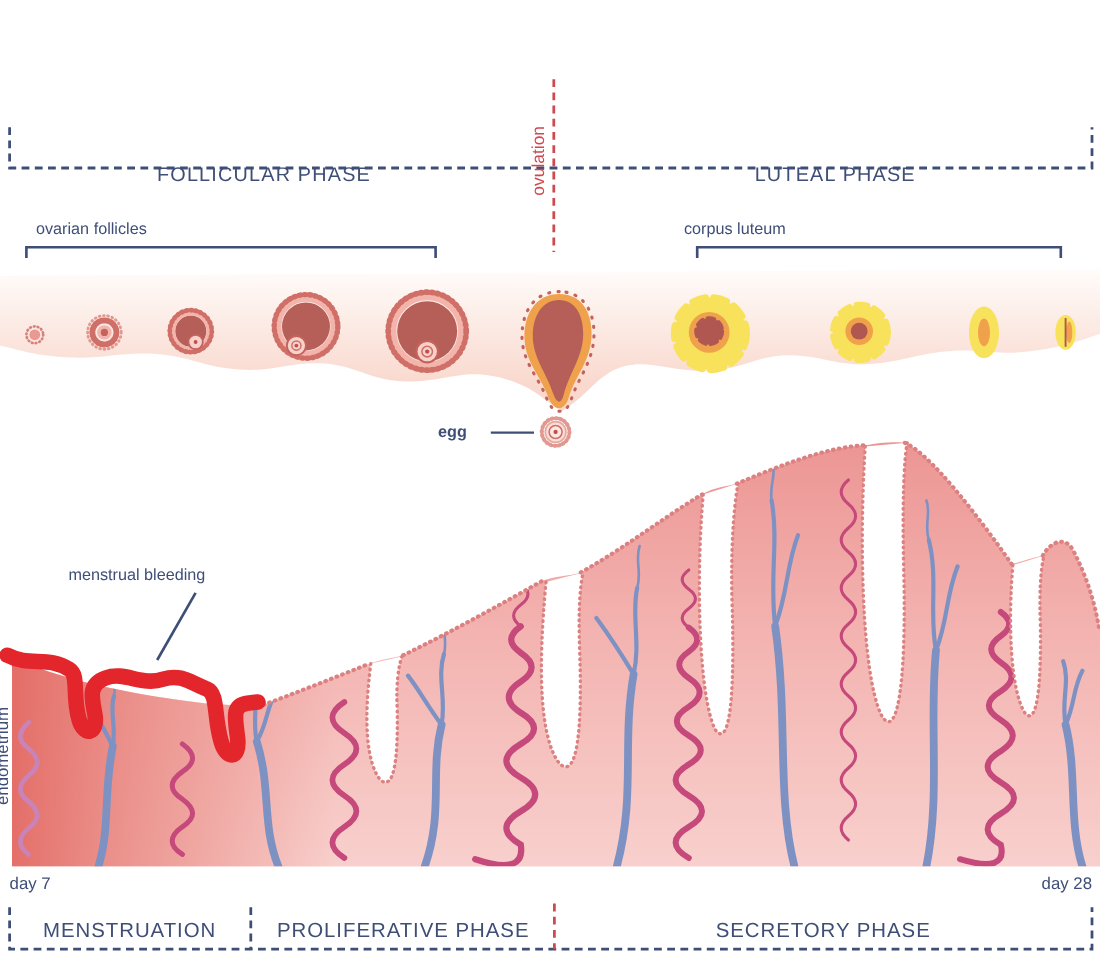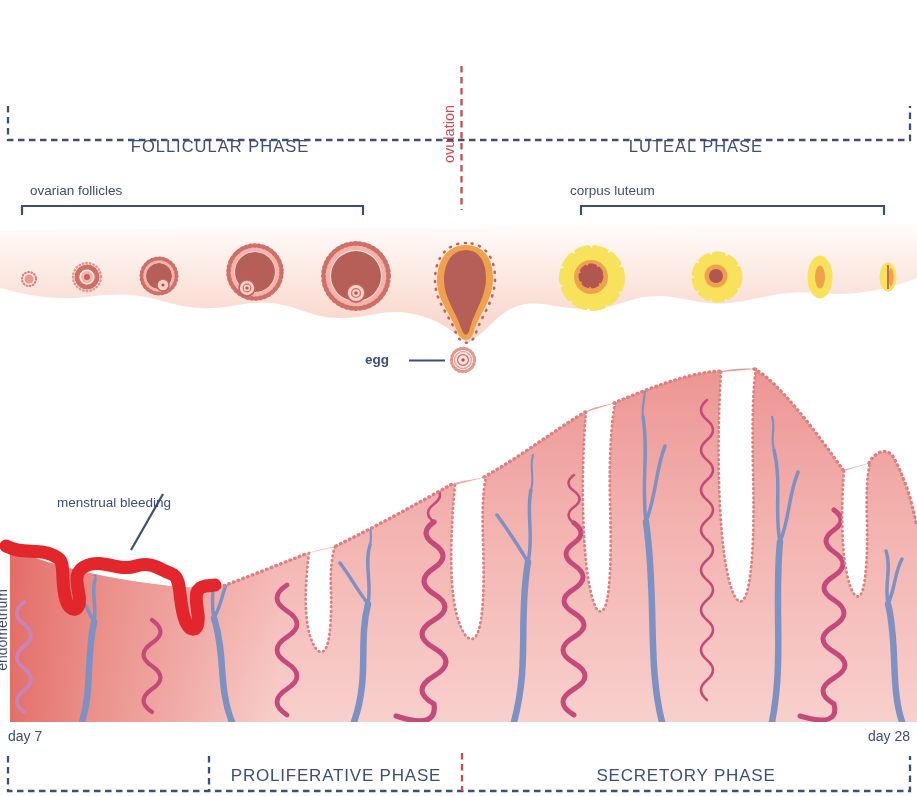--- a/index.html
+++ b/index.html
@@ -225,22 +225,23 @@
 
 <div class="lbl phase-top" style="left:0px;">FOLLICULAR PHASE</div>
 <div class="lbl phase-top" style="left:476px;">LUTEAL PHASE</div>
 <div class="lbl red vert" style="left:449px;top:134px;font-size:14.5px;position:absolute;">ovulation</div>
 
 <div class="lbl sub" style="left:30px;top:183px;width:300px;">ovarian follicles</div>
 <div class="lbl sub" style="left:570px;top:183px;width:300px;">corpus luteum</div>
 
 <div class="lbl sub" style="left:284px;top:352px;width:105px;text-align:right;font-weight:bold;">egg</div>
 
-<div class="lbl sub" style="left:57px;top:471px;width:200px;margin-top:24px;">menstrual bleeding</div>
+<div class="lbl sub" style="left:57px;top:471px;width:200px;">menstrual bleeding</div>
 <div class="lbl vert" style="left:2px;top:630px;font-size:14px;position:absolute;">endometrium</div>
 
 <div class="lbl day" style="left:8px;">day 7</div>
 <div class="lbl day" style="left:710px;width:200px;text-align:right;">day 28</div>
 
+<div class="phase-bot" style="left:8px;width:200px;">MENSTRUATION</div>
 <div class="phase-bot" style="left:210px;width:252px;">PROLIFERATIVE PHASE</div>
 <div class="phase-bot" style="left:462px;width:448px;">SECRETORY PHASE</div>
 
 </div>
 
 </body></html>

